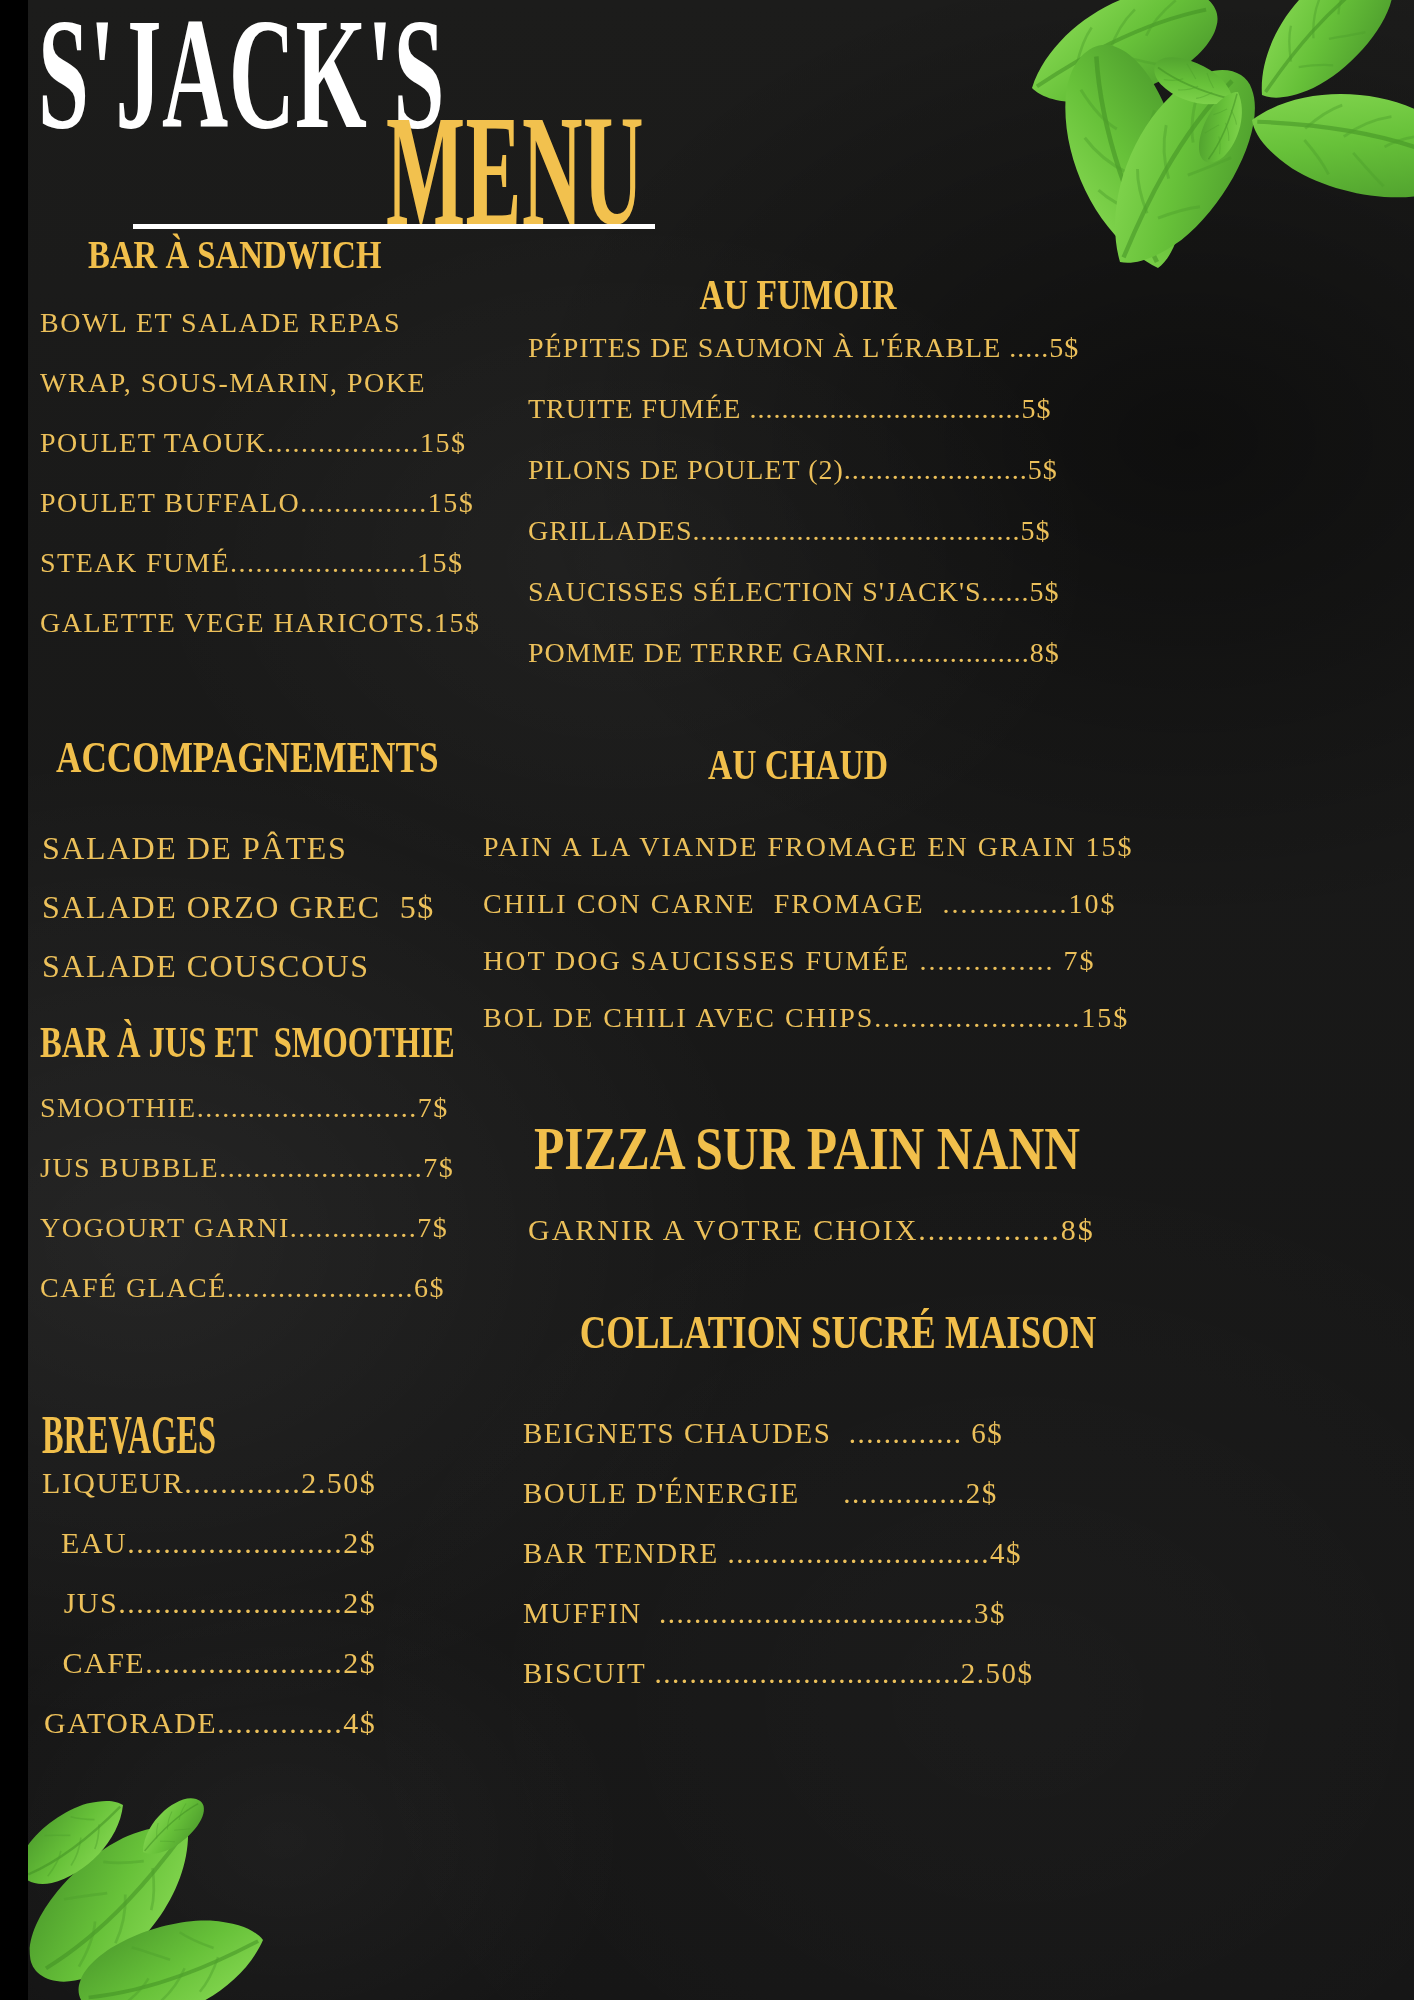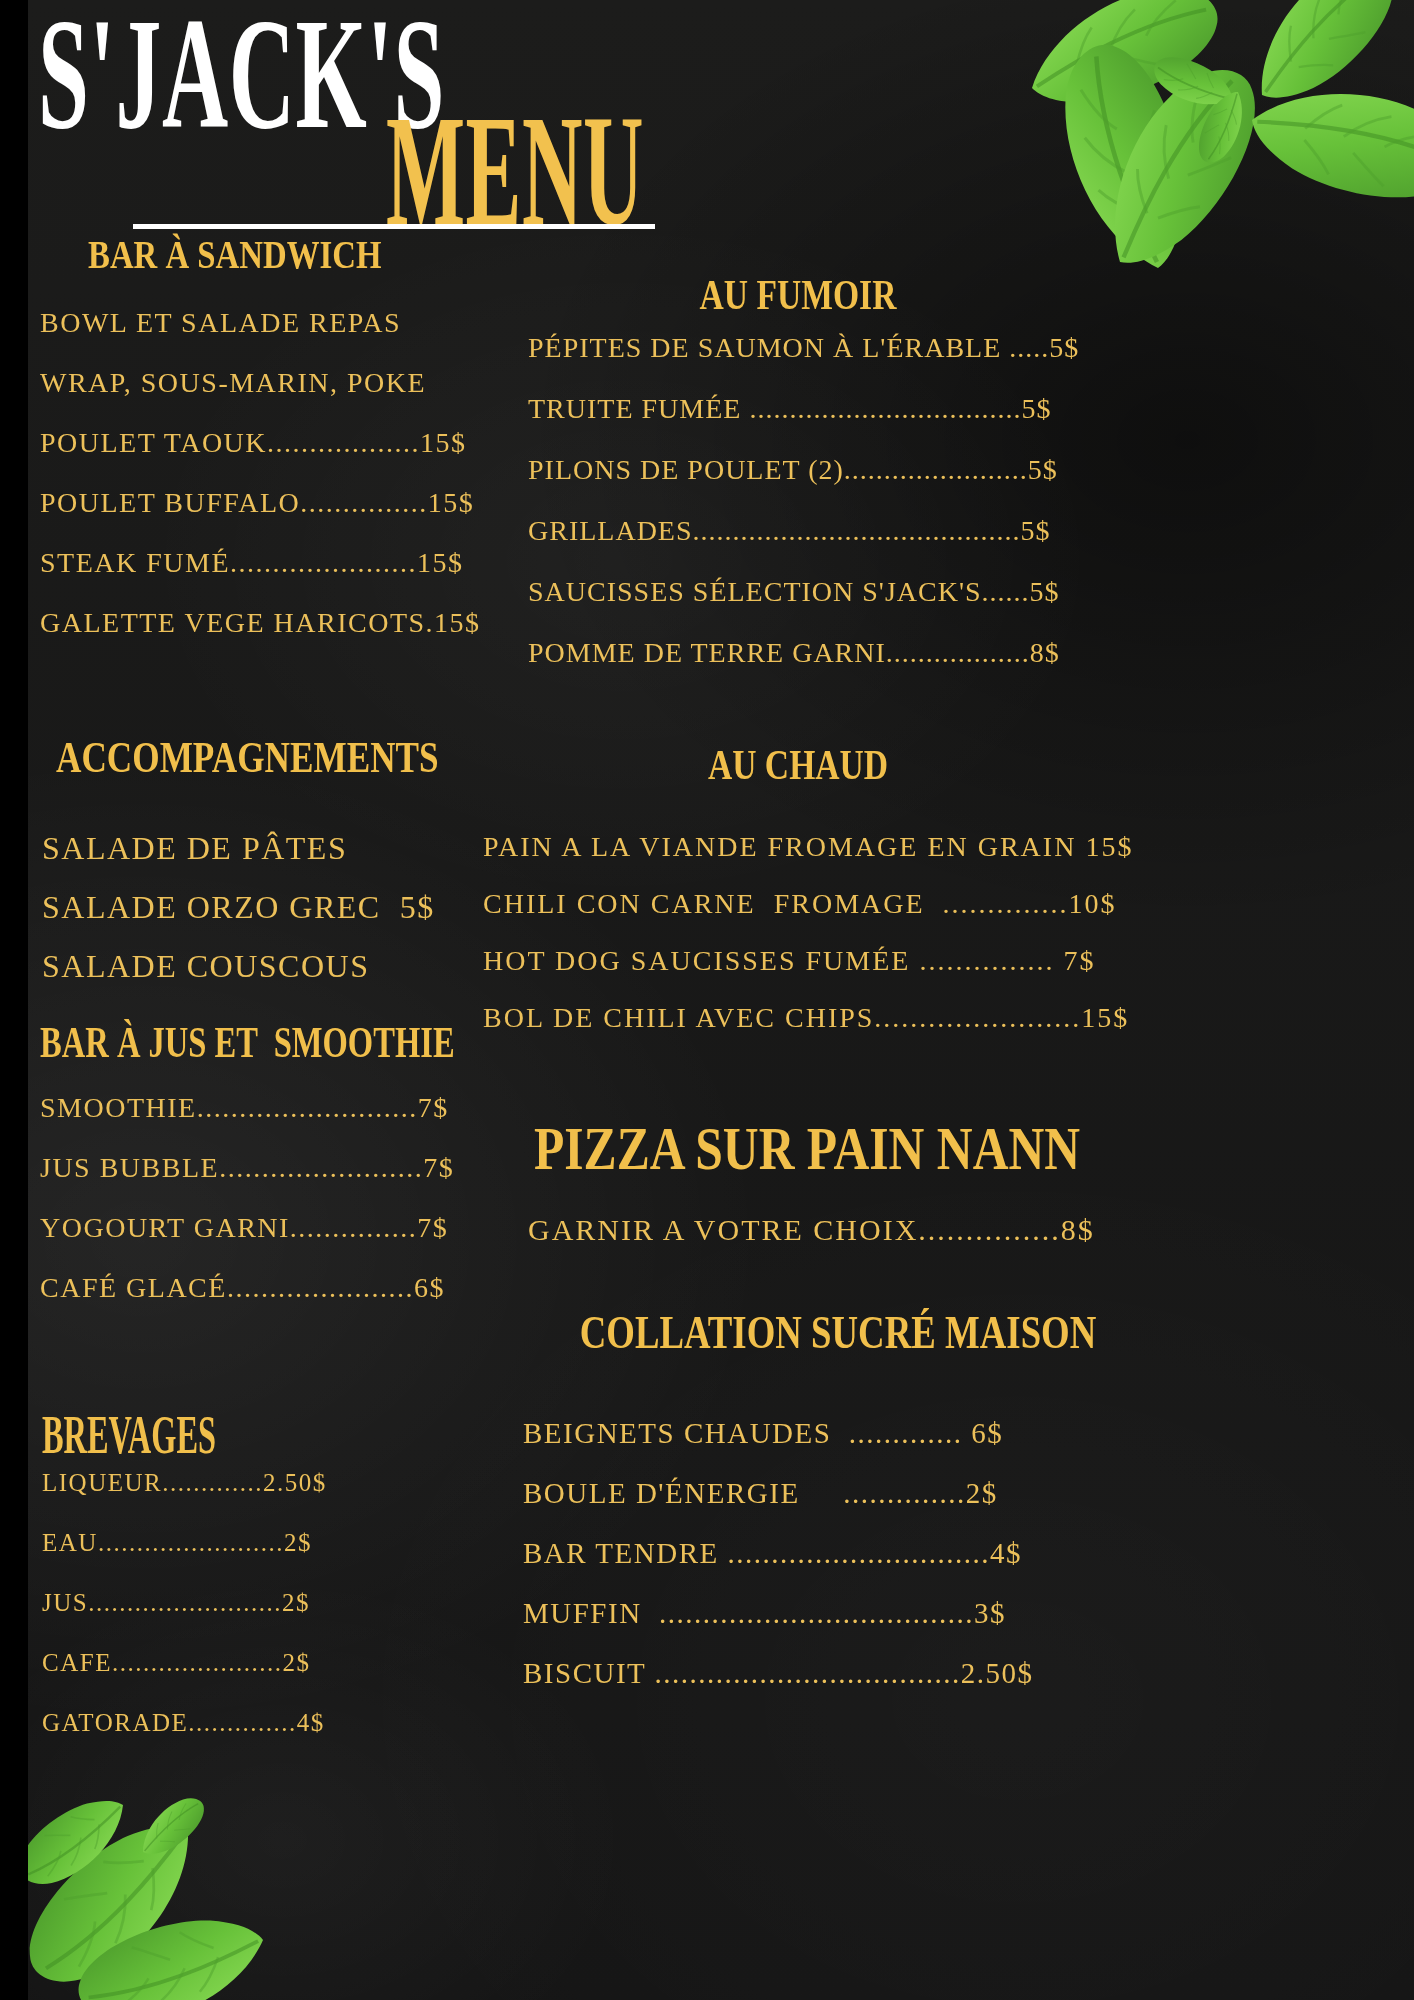--- a/index.html
+++ b/index.html
@@ -35,21 +35,21 @@
   .h-fumoir    { top:274px;  font-size:42px; }
   .h-chaud     { top:744px;  font-size:42px; }
   .h-pizza     { top:1117px; font-size:62px; }
   .h-collation { top:1310px; font-size:46px; left:480px; }
 
   .list { color:#ecc05a; }
   .row  { white-space:pre; }
   .l-sandwich  { left:12px;  top:293px;  font-size:28px; line-height:60px; letter-spacing:1.5px; }
   .l-accomp    { left:14px;  top:819px;  font-size:32px; line-height:59px; letter-spacing:1.5px; }
   .l-jus       { left:12px;  top:1078px; font-size:28px; line-height:60px; letter-spacing:1.5px; }
-  .l-brevages  { left:14px;  top:1453px; font-size:25px; line-height:60px; letter-spacing:1.5px; }
+  .l-brevages  { left:14px;  top:1453px; font-size:30px; line-height:60px; letter-spacing:1.5px;text-align:right; }
   .l-fumoir    { left:500px; top:317px;  font-size:28px; line-height:61px; letter-spacing:1px;  }
   .l-chaud     { left:455px; top:818px;  font-size:28px; line-height:57px; letter-spacing:2px;  }
   .l-garnir    { left:500px; top:1212px; font-size:30px; line-height:36px; letter-spacing:2px;  }
   .l-collation { left:495px; top:1403px; font-size:29px; line-height:60px; letter-spacing:1.5px; }
 
   .basil-tr { right:0; top:0; }
   .basil-bl { left:0; bottom:0; }
 </style>
 </head>
 <body>

